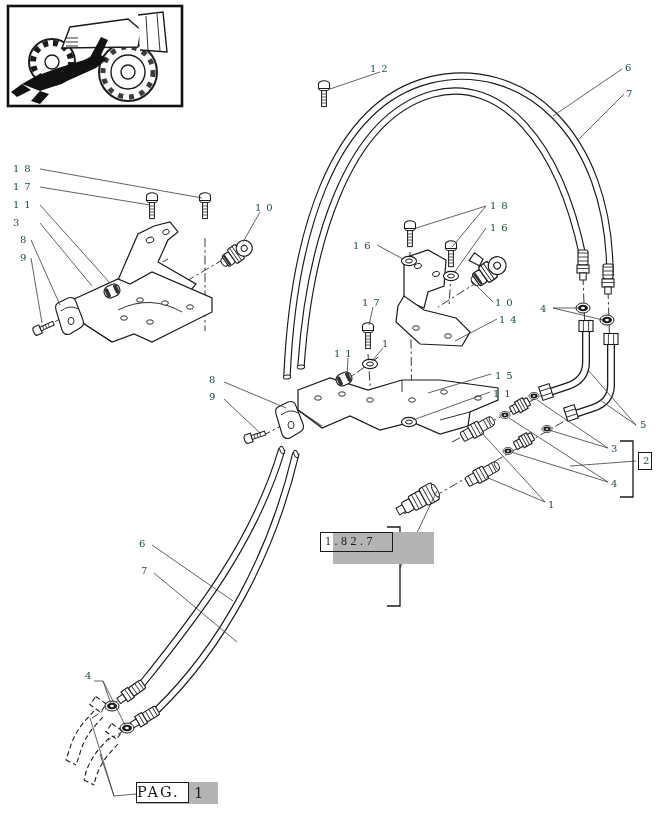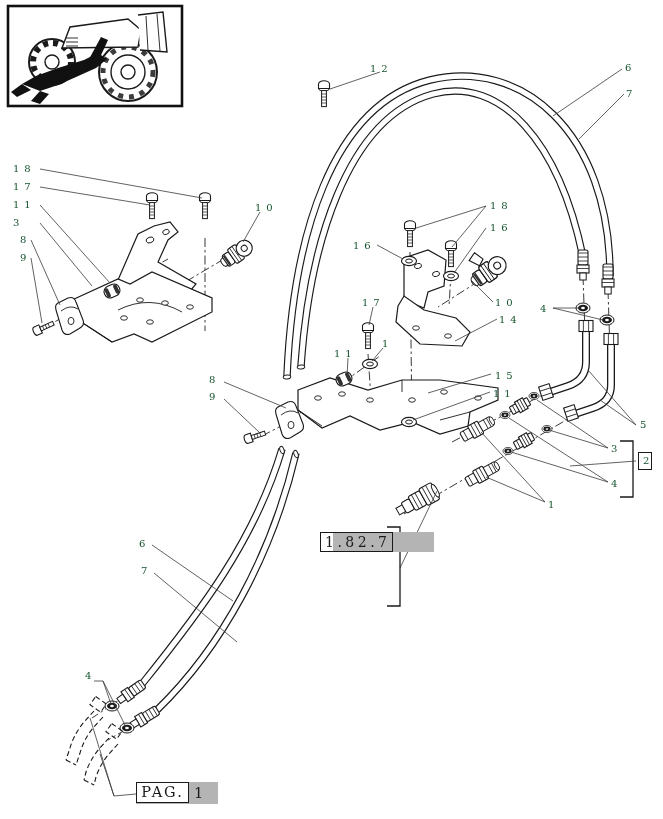--- a/index.html
+++ b/index.html
@@ -4,30 +4,30 @@
 <style>
   html,body{margin:0;padding:0;background:#ffffff;}
   #page{position:relative;width:663px;height:819px;background:#ffffff;overflow:hidden;
         font-family:"DejaVu Serif", serif;color:#1a1a1a;}
   #art{position:absolute;left:0;top:0;}
   
   .co{position:absolute;font-size:10px;letter-spacing:5px;line-height:14px;white-space:nowrap;
       color:#14532d;}
   .co.boxed{border:1.5px solid #1a1a1a;padding:1px 2px 1px 4px;letter-spacing:0;}
   
-  .coderow{position:absolute;height:20px;font-size:14px;letter-spacing:3.5px;white-space:nowrap;}
+  .coderow{position:absolute;height:32px;font-size:12px;letter-spacing:3.5px;white-space:nowrap;font-family:Liberation Serif, serif;}
   .coderow .fillgray{position:absolute;left:0;top:0;bottom:0;background:#b4b4b4;}
   .coderow .cbox{position:absolute;left:0;top:0;width:71px;height:18px;border:1.4px solid #1a1a1a;}
   .coderow .ctext{position:absolute;left:5px;top:2px;}
   .coderow.r1 .fillgray{left:13px;}
   
   .pag{position:absolute;left:136px;top:782px;width:82px;height:22px;background:#b4b4b4;
        font-size:14.5px;letter-spacing:2px;}
   .pag .pbox{position:absolute;left:0;top:0;width:51px;height:19px;border:1.5px solid #1a1a1a;
-       background:#ffffff;text-align:center;line-height:19px;}
+       background:#ffffff;text-align:left;line-height:19px;}
   .pag .pval{position:absolute;left:58px;top:1px;line-height:20px;}
 </style>
 </head>
 <body>
 
 <div id="page">
 
 <svg id="art" width="663" height="819" viewBox="0 0 663 819">
   <defs>
     <g id="bolt">

